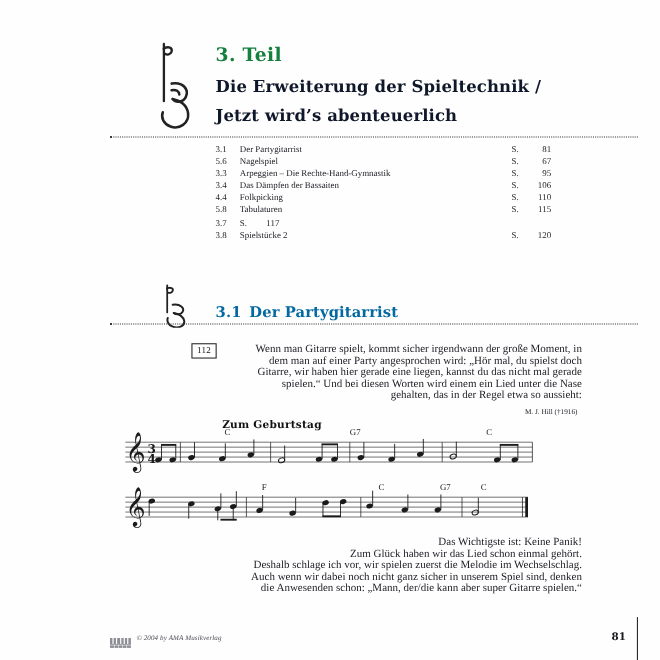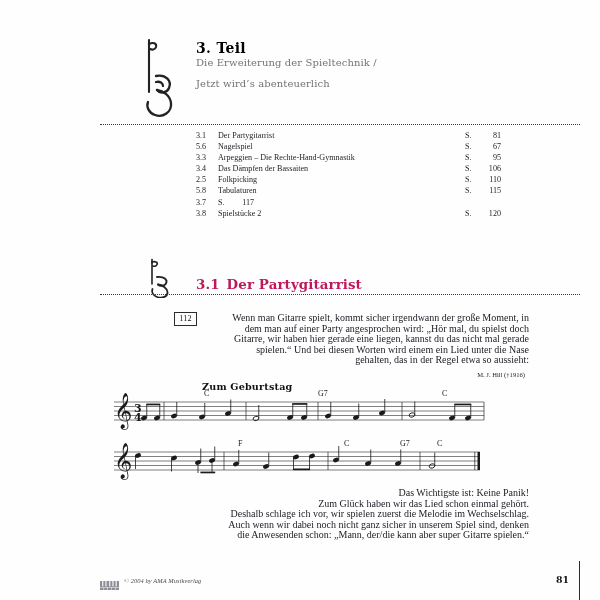--- a/index.html
+++ b/index.html
@@ -52,32 +52,32 @@
   
   .part-head {
     position: absolute;
     left: 196px;
     top: 41px;
     width: 330px;
   }
   .part-num {
     font-family: "DejaVu Serif", serif;
     font-weight: bold;
-    font-size: 14px;
+    font-size: 17px;
     letter-spacing: 0.3px;
-    color: #000000;
-    margin: 0 0 1px 0;
+    color: #15803d;
+    margin: 0 0 11px 0;
     line-height: 1.1;
   }
   .part-sub {
     font-family: "DejaVu Serif", serif;
-    font-weight: normal;
-    font-size: 10px;
+    font-weight: bold;
+    font-size: 15px;
     letter-spacing: 0.1px;
-    color: #737373;
+    color: #0f172a;
     margin: 0 0 9px 0;
     line-height: 1.15;
   }
   .part-sub.last { margin-bottom: 0; }
 
   
   .toc {
     position: absolute;
     left: 196px;
     top: 130px;
@@ -100,21 +100,21 @@
 
   
   .section-head {
     position: absolute;
     left: 196px;
     top: 276px;
     font-family: "DejaVu Serif", serif;
     font-weight: bold;
     font-size: 13.4px;
     letter-spacing: 0.1px;
-    color: #be185d;
+    color: #0369a1;
     background: #fefefe;
     padding-right: 6px;
     z-index: 3;
   }
   .section-head .sec-no { margin-right: 7px; }
 
   
   .track-badge {
     position: absolute;
     left: 174px;
@@ -251,21 +251,21 @@
         <span class="toc-s">S.</span>
         <span class="toc-page">95</span>
       </div>
       <div class="toc-row">
         <span class="toc-no">3.4</span>
         <span class="toc-title">Das Dämpfen der Bassaiten</span>
         <span class="toc-s">S.</span>
         <span class="toc-page">106</span>
       </div>
       <div class="toc-row">
-        <span class="toc-no">2.5</span>
+        <span class="toc-no">4.4</span>
         <span class="toc-title">Folkpicking</span>
         <span class="toc-s">S.</span>
         <span class="toc-page">110</span>
       </div>
       <div class="toc-row">
         <span class="toc-no">5.8</span>
         <span class="toc-title">Tabulaturen</span>
         <span class="toc-s">S.</span>
         <span class="toc-page">115</span>
       </div>

